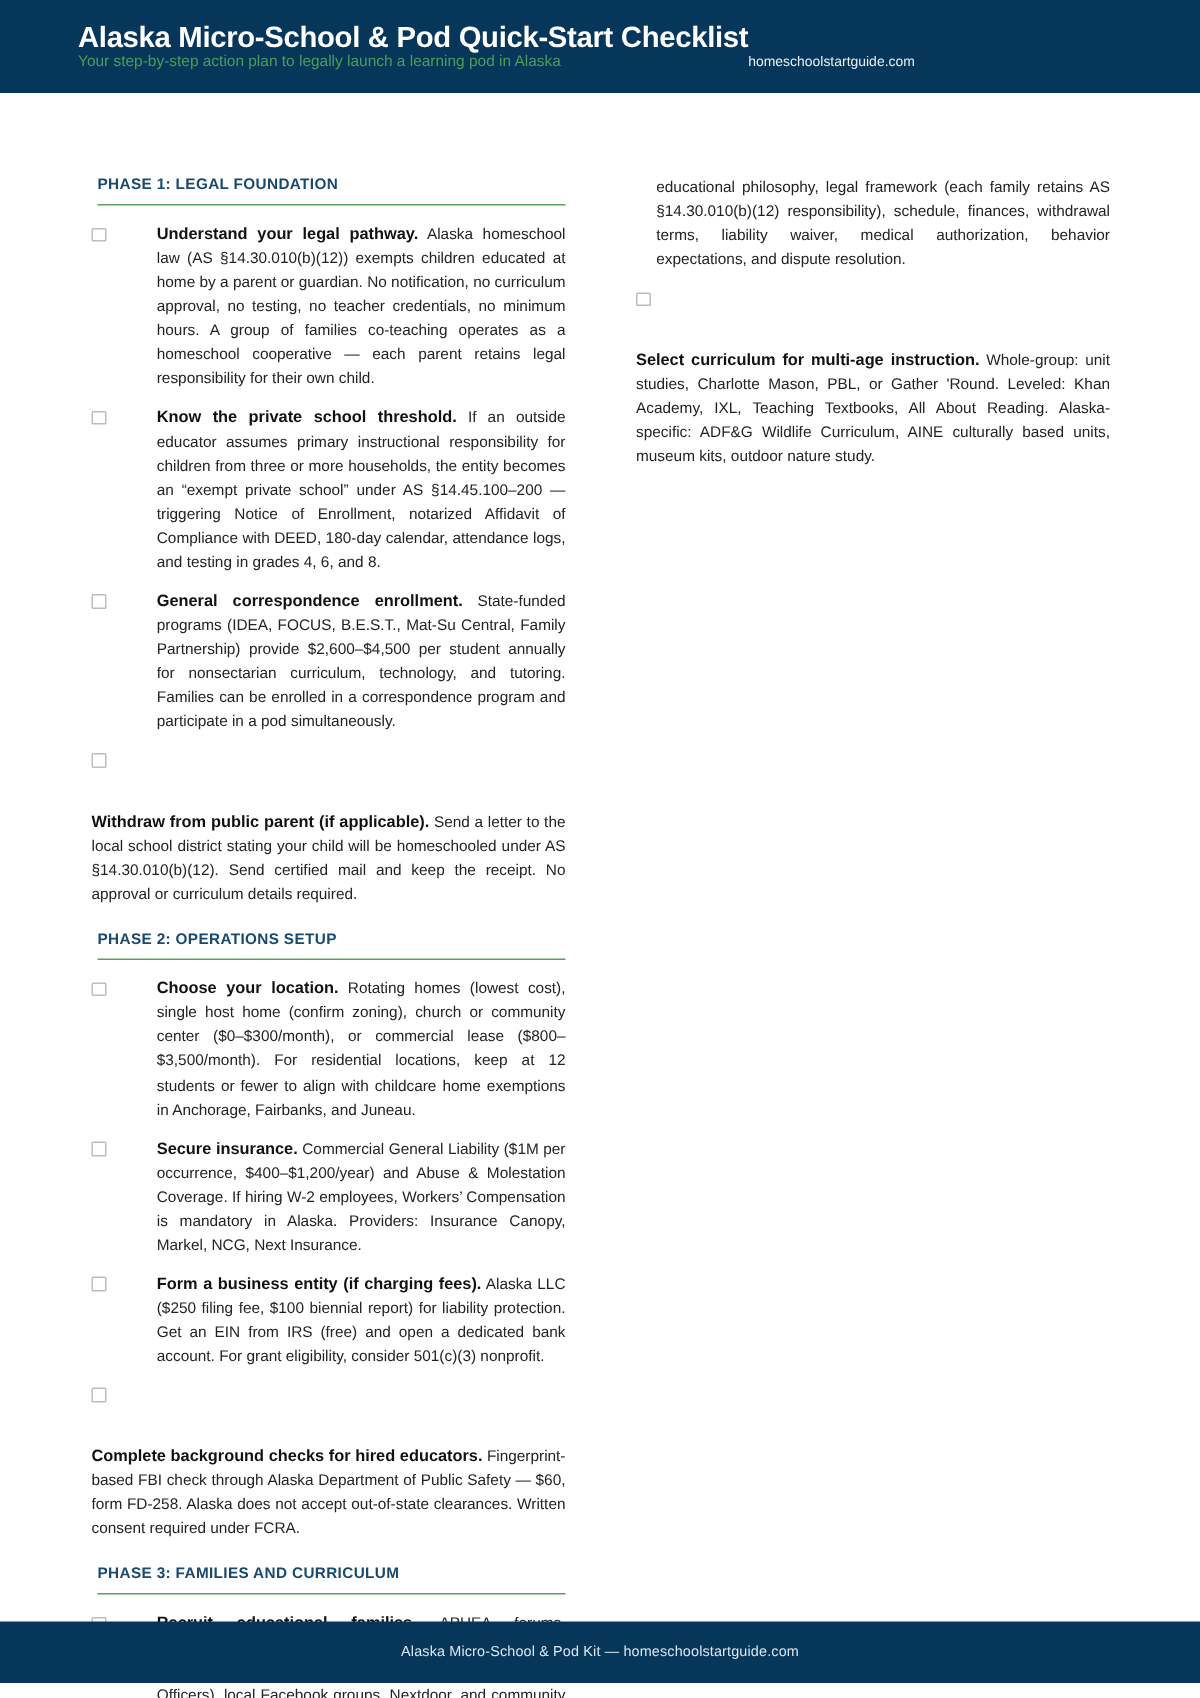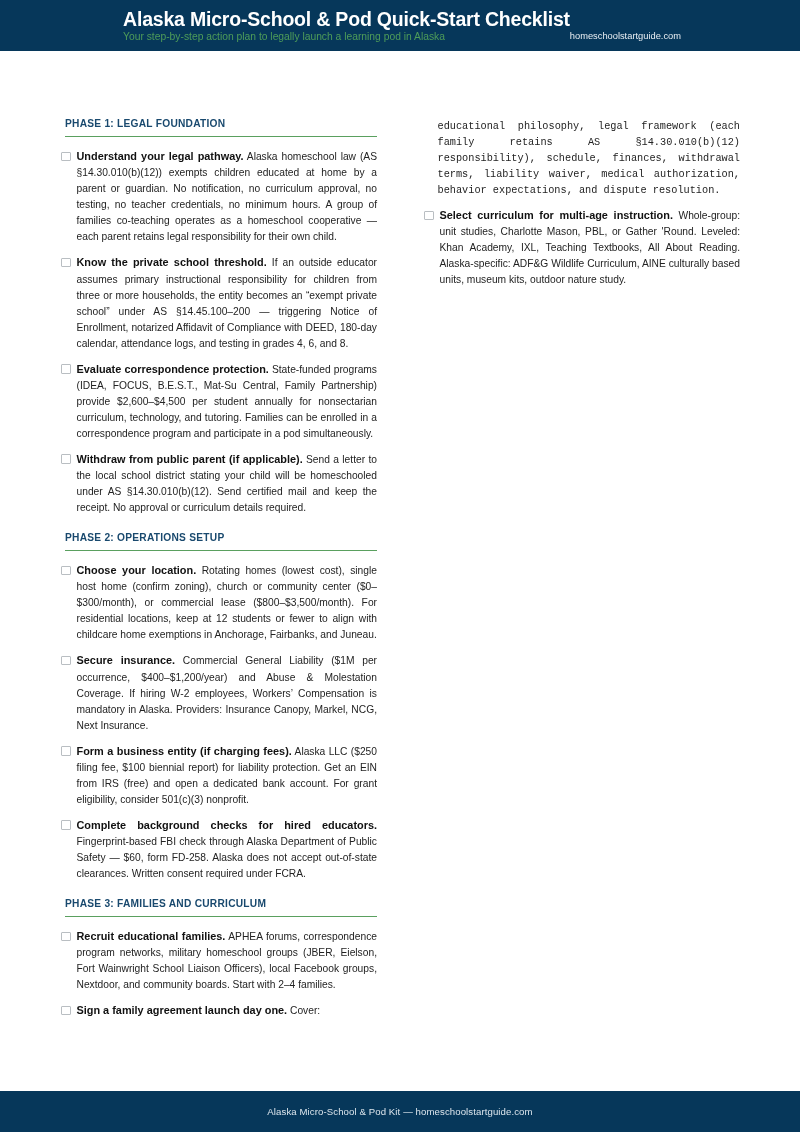--- a/index.html
+++ b/index.html
@@ -12,26 +12,26 @@
     background: #ffffff;
     font-family: "Liberation Sans", sans-serif;
     color: #1a1a1a;
     overflow: hidden;
     position: relative;
   }
 
   
   .header {
     background: #06375a;
-    height: 51px;
+    height: 62px;
     padding: 0 24px 0 52px;
     box-sizing: border-box;
     display: flex;
     align-items: center;
-    justify-content: center;
+    justify-content: flex-start;
   }
   .header-left {
     display: flex;
     flex-direction: column;
     justify-content: center;
   }
   .header-title {
     color: #ffffff;
     font-size: 19.5px;
     font-weight: bold;
@@ -87,22 +87,23 @@
     border-top: 1.4px solid #5aa05f;
     margin: 0 0 11px 4px;
   }
   .phase-block { margin-bottom: 16px; }
   .phase-block.tight { margin-bottom: 14px; }
 
   .item {
     display: flex;
     align-items: flex-start;
     margin-bottom: 9px;
-  }
-  .item:last-child { margin-bottom: 0; }
+    gap: 28px;
+  }
+  .item:last-child { margin-bottom: 0; flex-direction: column; }
   .checkbox {
     flex: 0 0 auto;
     width: 7.5px;
     height: 7.5px;
     border: 1px solid #b9bec2;
     border-radius: 1px;
     background: #ffffff;
     margin-top: 3.5px;
     margin-right: 6px;
   }
@@ -119,29 +120,28 @@
     font-size: 10.9px;
     color: #111111;
   }
   .cont-para {
     font-size: 10.25px;
     line-height: 1.565;
     text-align: justify;
     color: #232323;
     margin: 0 0 9px 0;
     padding-left: 13.5px;
-    font-family: Liberation Mono, monospace;
   }
 
   
   .footer {
     position: absolute;
     left: 0;
     right: 0;
-    bottom: 0;
+    bottom: 10px;
     height: 41px;
     background: #06375a;
     display: flex;
     align-items: center;
     justify-content: center;
   }
   .footer-text {
     color: #dde6ed;
     font-size: 9.6px;
     letter-spacing: 0.1px;
@@ -171,21 +171,21 @@
         <span class="item-text"><b>Understand your legal pathway.</b><span> Alaska homeschool law (AS §14.30.010(b)(12)) exempts children educated at home by a parent or guardian.  No notification, no curriculum approval, no testing, no teacher credentials, no minimum hours.  A group of families co-teaching operates as a homeschool cooperative — each parent retains legal responsibility for their own child.</span></span>
       </div>
 
       <div class="item">
         <span class="checkbox"></span>
         <span class="item-text"><b>Know the private school threshold.</b><span> If an outside educator assumes primary instructional responsibility for children from three or more households, the entity becomes an “exempt private school” under AS §14.45.100–200 — triggering Notice of Enrollment, notarized Affidavit of Compliance with DEED, 180-day calendar, attendance logs, and testing in grades 4, 6, and 8.</span></span>
       </div>
 
       <div class="item">
         <span class="checkbox"></span>
-        <span class="item-text"><b>Evaluate correspondence protection.</b><span> State-funded programs (IDEA, FOCUS, B.E.S.T., Mat-Su Central, Family Partnership) provide $2,600–$4,500 per student annually for nonsectarian curriculum, technology, and tutoring. Families can be enrolled in a correspondence program and participate in a pod simultaneously.</span></span>
+        <span class="item-text"><b>General correspondence enrollment.</b><span> State-funded programs (IDEA, FOCUS, B.E.S.T., Mat-Su Central, Family Partnership) provide $2,600–$4,500 per student annually for nonsectarian curriculum, technology, and tutoring. Families can be enrolled in a correspondence program and participate in a pod simultaneously.</span></span>
       </div>
 
       <div class="item">
         <span class="checkbox"></span>
         <span class="item-text"><b>Withdraw from public parent (if applicable).</b><span>  Send a letter to the local school district stating your child will be homeschooled under AS §14.30.010(b)(12).  Send certified mail and keep the receipt. No approval or curriculum details required.</span></span>
       </div>
     </div>
 
     <div class="phase-block">
       <div class="phase-heading">PHASE 2: OPERATIONS SETUP</div>

